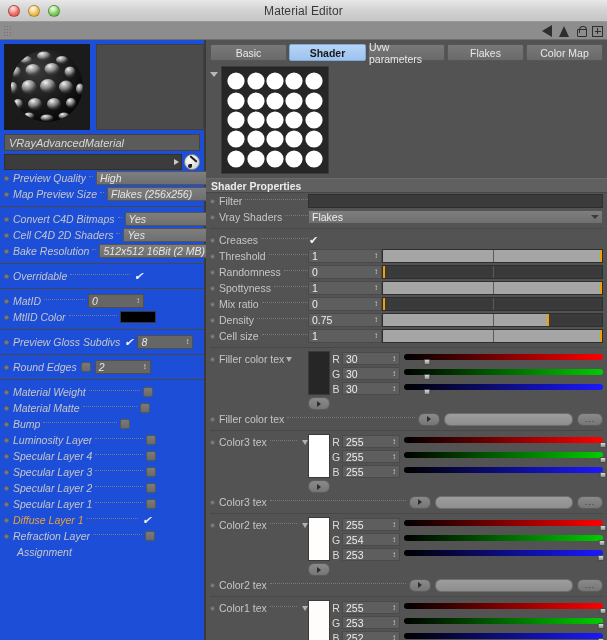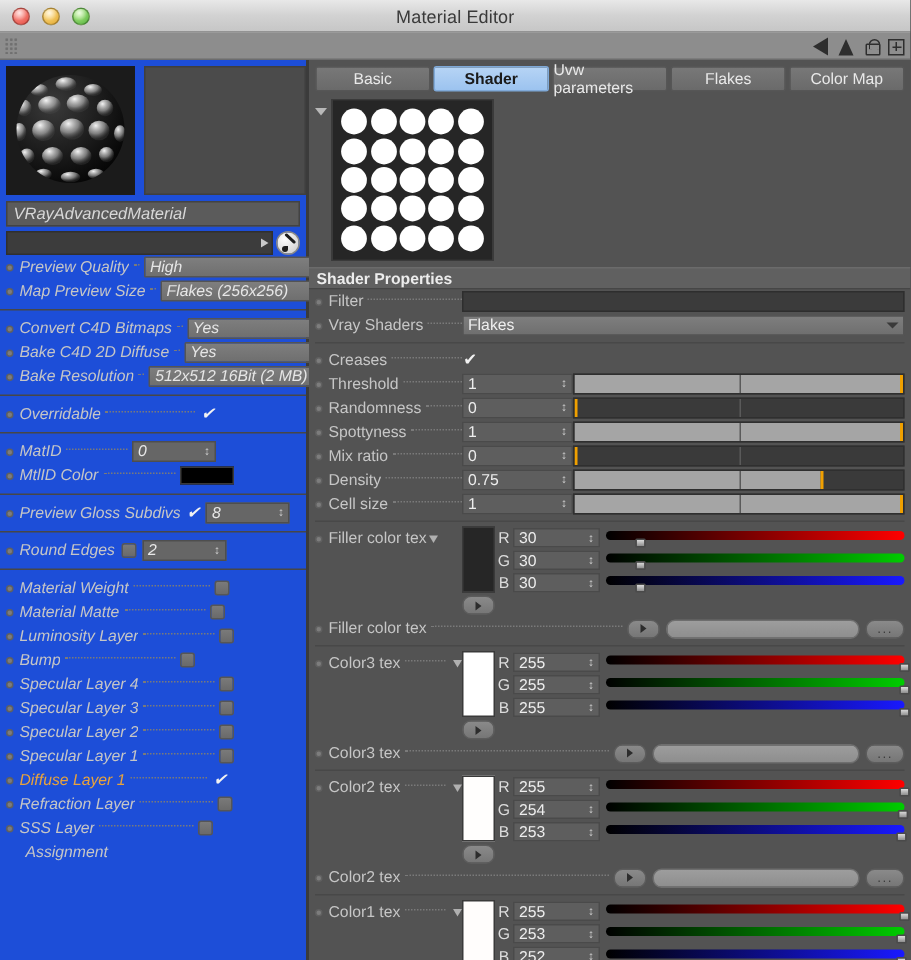--- a/index.html
+++ b/index.html
@@ -370,21 +370,21 @@
           <span class="bullet"></span>
           <span class="plabel">Convert C4D Bitmaps</span>
           <span class="dots"></span>
           <span class="combo">
             <span class="cv">Yes</span>
             <span class="caret"></span>
           </span>
         </div>
         <div class="prow">
           <span class="bullet"></span>
-          <span class="plabel">Bake C4D 2D Diffuse</span>
+          <span class="plabel">Cell C4D 2D Shaders</span>
           <span class="dots"></span>
           <span class="combo">
             <span class="cv">Yes</span>
             <span class="caret"></span>
           </span>
         </div>
         <div class="prow">
           <span class="bullet"></span>
           <span class="plabel">Bake Resolution</span>
           <span class="dots"></span>
@@ -463,77 +463,70 @@
         </div>
         <div class="prow">
           <span class="bullet"></span>
           <span class="plabel">Material Matte</span>
           <span class="dots"></span>
           <span class="cbox"></span>
           <span style="flex:1"></span>
         </div>
         <div class="prow">
           <span class="bullet"></span>
+          <span class="plabel">Bump</span>
+          <span class="dots"></span>
+          <span class="cbox"></span>
+          <span style="flex:1"></span>
+        </div>
+        <div class="prow">
+          <span class="bullet"></span>
           <span class="plabel">Luminosity Layer</span>
           <span class="dots"></span>
           <span class="cbox"></span>
           <span style="flex:1"></span>
         </div>
         <div class="prow">
           <span class="bullet"></span>
-          <span class="plabel">Bump</span>
+          <span class="plabel">Specular Layer 4</span>
           <span class="dots"></span>
           <span class="cbox"></span>
           <span style="flex:1"></span>
         </div>
         <div class="prow">
           <span class="bullet"></span>
-          <span class="plabel">Specular Layer 4</span>
+          <span class="plabel">Specular Layer 3</span>
           <span class="dots"></span>
           <span class="cbox"></span>
           <span style="flex:1"></span>
         </div>
         <div class="prow">
           <span class="bullet"></span>
-          <span class="plabel">Specular Layer 3</span>
+          <span class="plabel">Specular Layer 2</span>
           <span class="dots"></span>
           <span class="cbox"></span>
           <span style="flex:1"></span>
         </div>
         <div class="prow">
           <span class="bullet"></span>
-          <span class="plabel">Specular Layer 2</span>
+          <span class="plabel">Specular Layer 1</span>
           <span class="dots"></span>
           <span class="cbox"></span>
           <span style="flex:1"></span>
         </div>
         <div class="prow">
           <span class="bullet"></span>
-          <span class="plabel">Specular Layer 1</span>
-          <span class="dots"></span>
-          <span class="cbox"></span>
-          <span style="flex:1"></span>
-        </div>
-        <div class="prow">
-          <span class="bullet"></span>
           <span class="plabel hl">Diffuse Layer 1</span>
           <span class="dots"></span>
           <span class="check">✔</span>
           <span style="flex:1"></span>
         </div>
         <div class="prow">
           <span class="bullet"></span>
           <span class="plabel">Refraction Layer</span>
-          <span class="dots"></span>
-          <span class="cbox"></span>
-          <span style="flex:1"></span>
-        </div>
-        <div class="prow">
-          <span class="bullet"></span>
-          <span class="plabel">SSS Layer</span>
           <span class="dots"></span>
           <span class="cbox"></span>
           <span style="flex:1"></span>
         </div>
         <div class="assign">Assignment</div>
       </div>
     </div>
 
     <div class="vdiv"></div>
 

